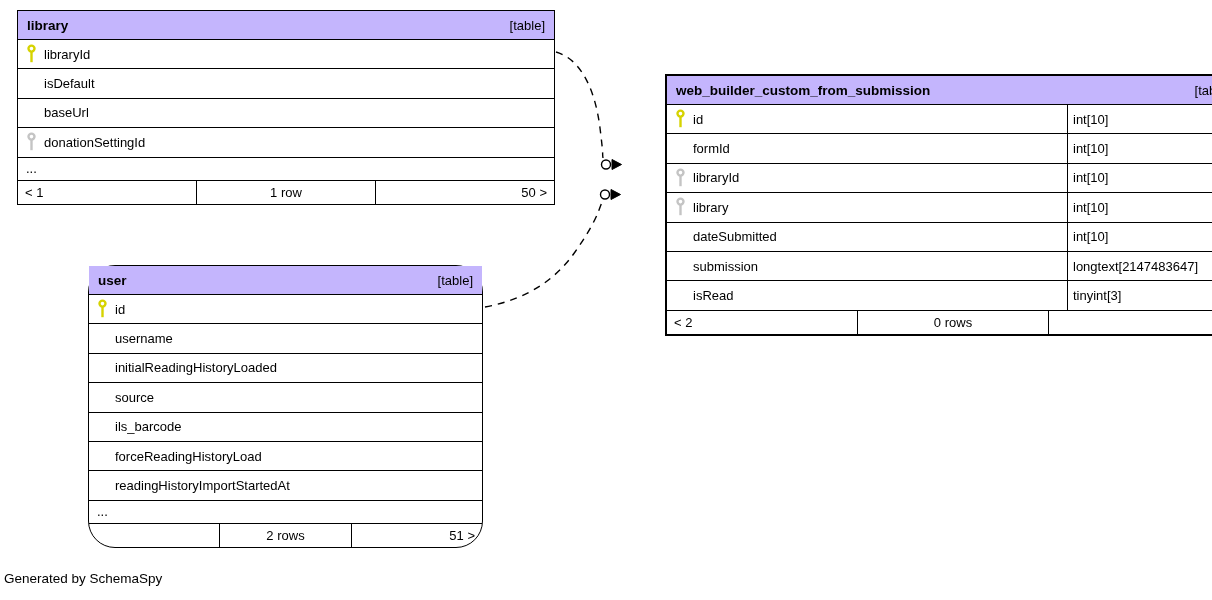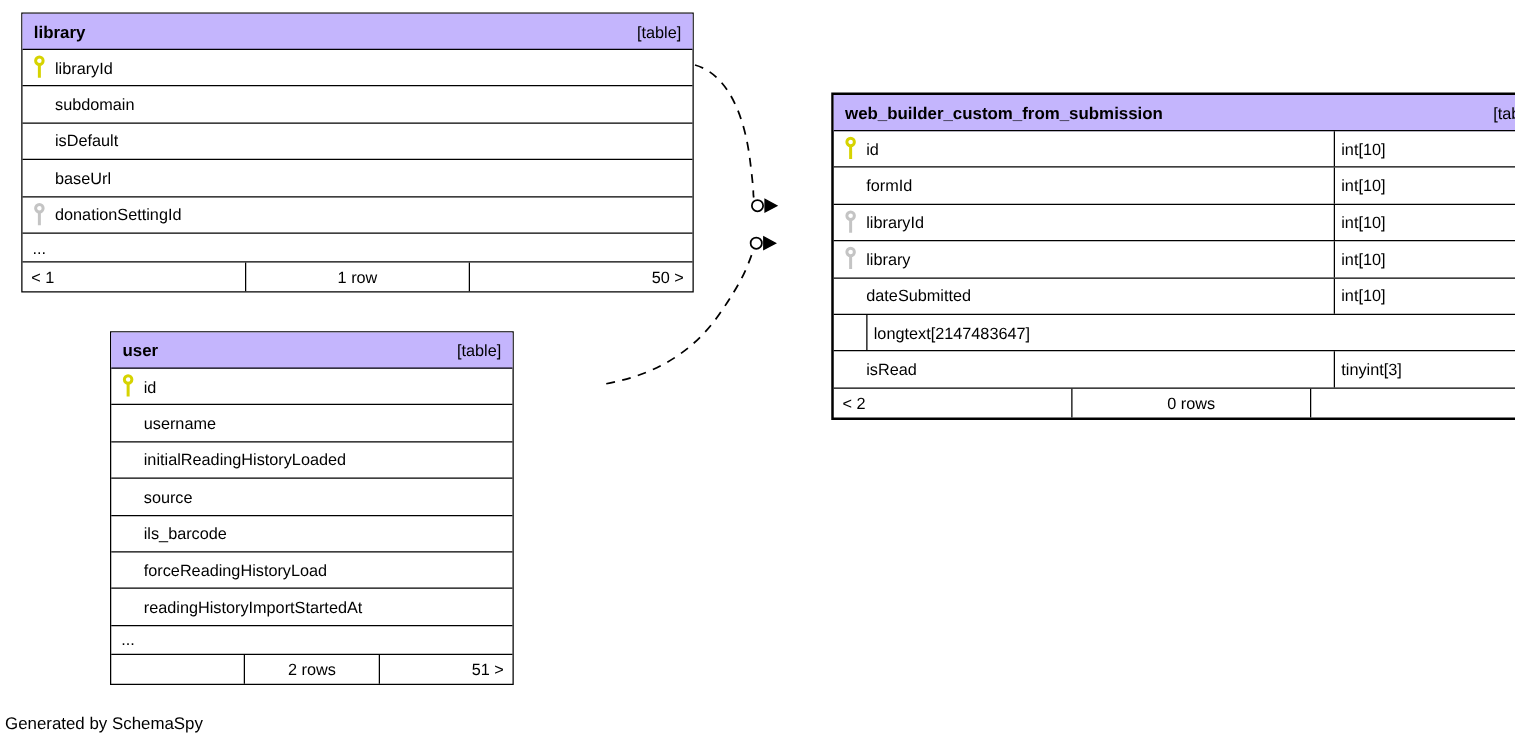--- a/index.html
+++ b/index.html
@@ -20,21 +20,21 @@
     position: absolute;
     background: #fff;
     border: 1.5px solid #000;
     box-sizing: border-box;
   }
   .db-table.focus {
     border-width: 2.5px;
   }
   [data-table-index="0"] { left: 17px;  top: 10px;  width: 538px; }
   [data-table-index="1"] { left: 619px; top: 74px;  width: 576px; margin-left: 46px; }
-  [data-table-index="2"] { left: 88px;  top: 265px; width: 323px; }
+  [data-table-index="2"] { left: 88px;  top: 265px; width: 395px; border-radius: 27px; }
 
   .tbl-header {
     display: flex;
     justify-content: space-between;
     align-items: center;
     height: 28px;
     background: #c4b5fd;
     border-bottom: 1px solid #000;
     padding: 0 9px;
   }
@@ -131,24 +131,20 @@
       <span class="key-cell">
         <svg width="11" height="20" viewBox="0 0 11 20">
           <circle cx="5.5" cy="4.6" r="3" fill="none" stroke="#d6d300" stroke-width="2.4"></circle>
           <line x1="5.5" y1="7.8" x2="5.5" y2="18.2" stroke="#d6d300" stroke-width="2.4"></line>
         </svg>
       </span>
       <span class="col-name">libraryId</span>
     </div>
     <div class="col-row">
       <span class="key-cell"></span>
-      <span class="col-name">subdomain</span>
-    </div>
-    <div class="col-row">
-      <span class="key-cell"></span>
       <span class="col-name">isDefault</span>
     </div>
     <div class="col-row">
       <span class="key-cell"></span>
       <span class="col-name">baseUrl</span>
     </div>
     <div class="col-row">
       <span class="key-cell">
         <svg width="11" height="20" viewBox="0 0 11 20">
           <circle cx="5.5" cy="4.6" r="3" fill="none" stroke="#c4c4c4" stroke-width="2.4"></circle>
@@ -204,20 +200,21 @@
       <span class="col-name">library</span>
       <span class="col-type">int[10]</span>
     </div>
     <div class="col-row">
       <span class="key-cell"></span>
       <span class="col-name">dateSubmitted</span>
       <span class="col-type">int[10]</span>
     </div>
     <div class="col-row">
       <span class="key-cell"></span>
+      <span class="col-name">submission</span>
       <span class="col-type">longtext[2147483647]</span>
     </div>
     <div class="col-row">
       <span class="key-cell"></span>
       <span class="col-name">isRead</span>
       <span class="col-type">tinyint[3]</span>
     </div>
     <div class="tbl-footer">
       <span class="cell">&lt; 2</span>
       <span class="cell center">0 rows</span>

